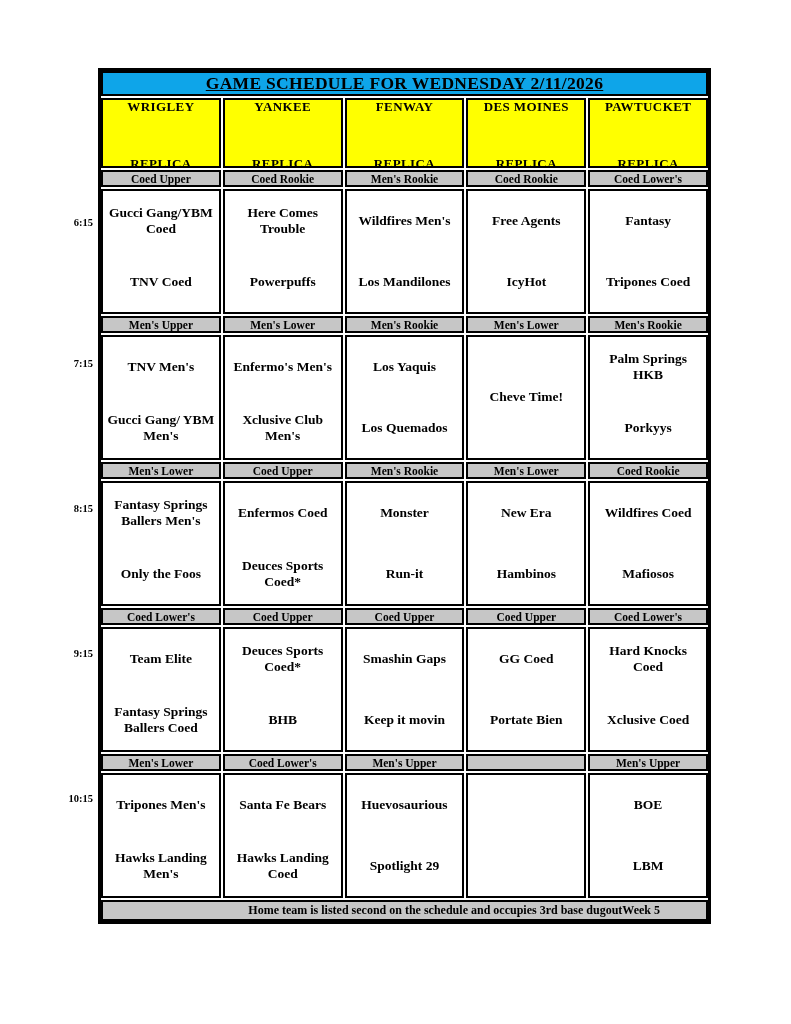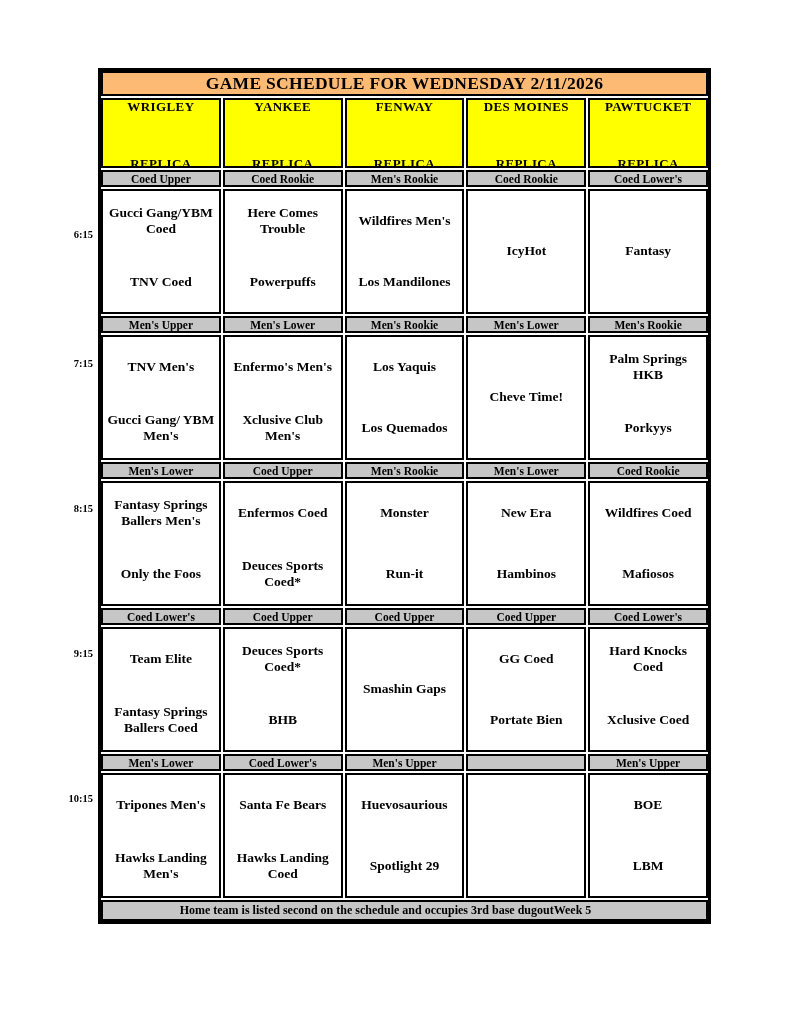--- a/index.html
+++ b/index.html
@@ -34,24 +34,25 @@
     background: #ffffff;
     display: flex;
     align-items: center;
     justify-content: center;
     text-align: center;
     overflow: hidden;
   }
   .title-cell {
     grid-column: 1 / -1;
     height: 25px;
-    background: #fdba74;
+    background: #0ea5e9;
     font-size: 17.5px;
     font-weight: bold;
     letter-spacing: 0.3px;
+    text-decoration: underline;
   }
   .venue-cell {
     height: 70px;
     background: #ffff00;
     flex-direction: column;
     justify-content: space-evenly;
     font-size: 13px;
     font-weight: bold;
     letter-spacing: 0.4px;
     line-height: 1;
@@ -75,42 +76,42 @@
     flex: 1;
     display: flex;
     align-items: center;
     justify-content: center;
     line-height: 1.2;
   }
   .footer-cell {
     grid-column: 1 / -1;
     height: 21px;
     background: #c6c6c6;
-    justify-content: center;
+    justify-content: flex-end;
     padding: 0 46px 0 8px;
     font-size: 12px;
     font-weight: bold;
     text-align: left;
   }
   .time-label {
     position: absolute;
     left: 0;
     width: 93px;
     text-align: right;
     font-size: 10.5px;
     font-weight: bold;
     font-family: "Liberation Serif", serif;
   }
 </style>
 </head>
 <body>
 
 <div class="page">
 
-  <span class="time-label" style="top:229px">6:15</span>
+  <span class="time-label" style="top:217px">6:15</span>
   <span class="time-label" style="top:358px">7:15</span>
   <span class="time-label" style="top:503px">8:15</span>
   <span class="time-label" style="top:648px">9:15</span>
   <span class="time-label" style="top:793px">10:15</span>
 
   <div class="grid">
 
     <div class="cell title-cell">GAME SCHEDULE FOR WEDNESDAY 2/11/2026</div>
 
     <div class="cell venue-cell">
@@ -146,24 +147,26 @@
     </div>
     <div class="cell teams-cell">
       <span class="team">Here Comes Trouble</span>
       <span class="team">Powerpuffs</span>
     </div>
     <div class="cell teams-cell">
       <span class="team">Wildfires Men's</span>
       <span class="team">Los Mandilones</span>
     </div>
     <div class="cell teams-cell">
+      <span class="team">Free Agents</span>
       <span class="team">IcyHot</span>
     </div>
     <div class="cell teams-cell">
       <span class="team">Fantasy</span>
+      <span class="team">Tripones Coed</span>
     </div>
 
     <div class="cell division-cell">Men's Upper</div>
     <div class="cell division-cell">Men's Lower</div>
     <div class="cell division-cell">Men's Rookie</div>
     <div class="cell division-cell">Men's Lower</div>
     <div class="cell division-cell">Men's Rookie</div>
 
     <div class="cell teams-cell">
       <span class="team">TNV Men's</span>
@@ -221,20 +224,21 @@
     <div class="cell teams-cell">
       <span class="team">Team Elite</span>
       <span class="team">Fantasy Springs Ballers Coed</span>
     </div>
     <div class="cell teams-cell">
       <span class="team">Deuces Sports Coed*</span>
       <span class="team">BHB</span>
     </div>
     <div class="cell teams-cell">
       <span class="team">Smashin Gaps</span>
+      <span class="team">Keep it movin</span>
     </div>
     <div class="cell teams-cell">
       <span class="team">GG Coed</span>
       <span class="team">Portate Bien</span>
     </div>
     <div class="cell teams-cell">
       <span class="team">Hard Knocks Coed</span>
       <span class="team">Xclusive Coed</span>
     </div>
 

